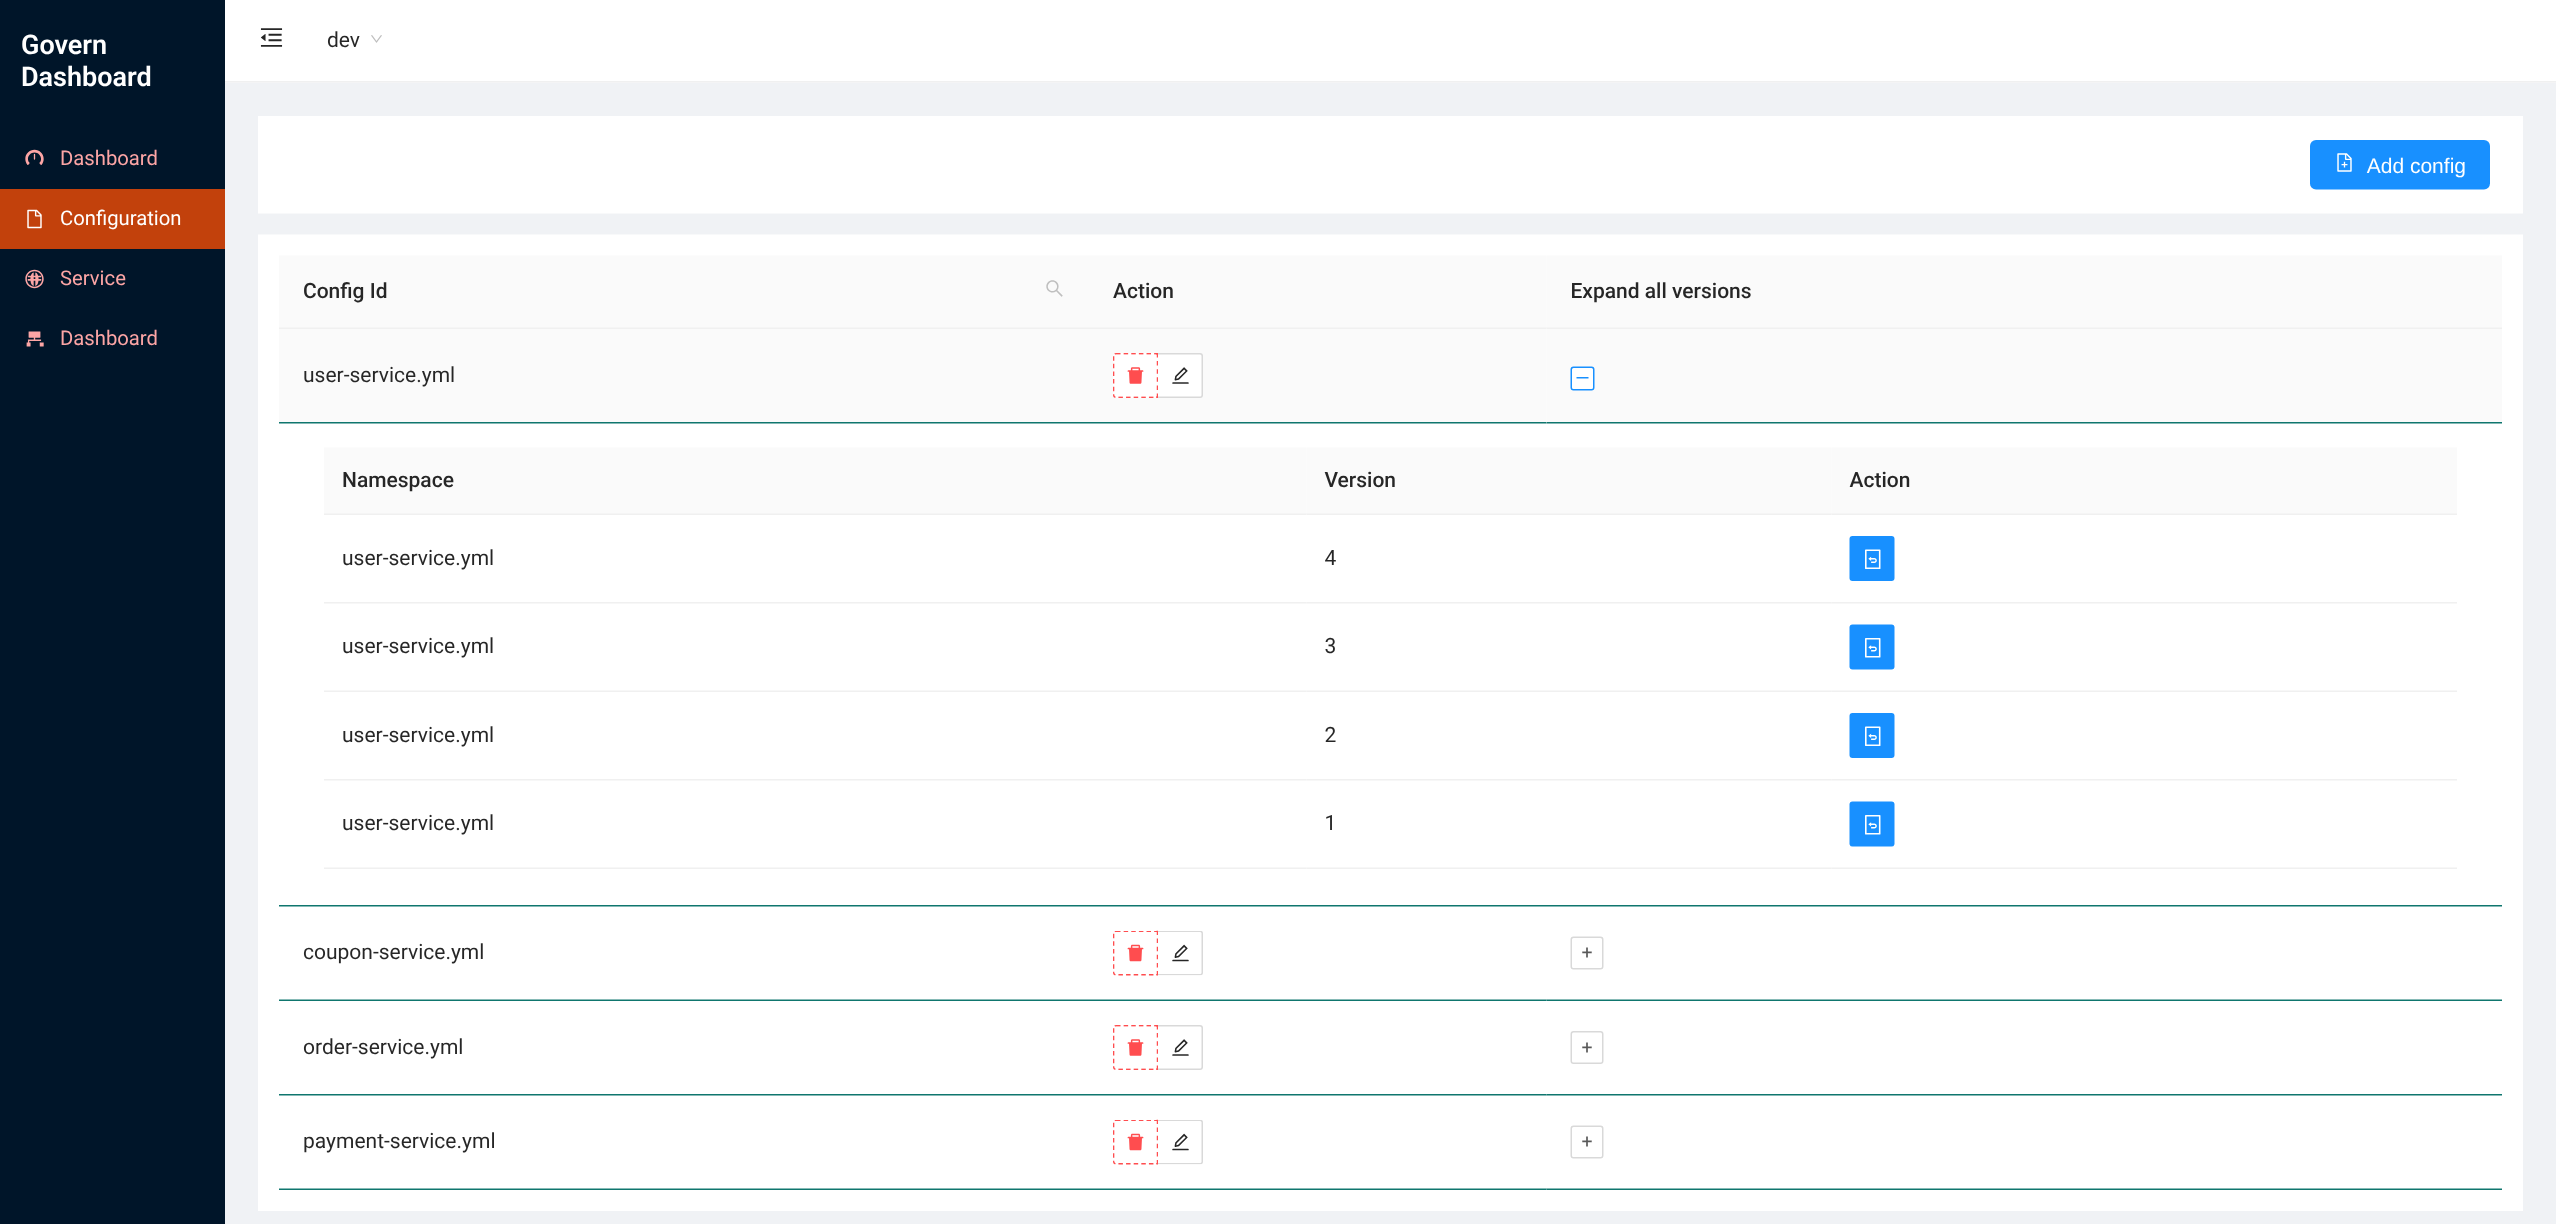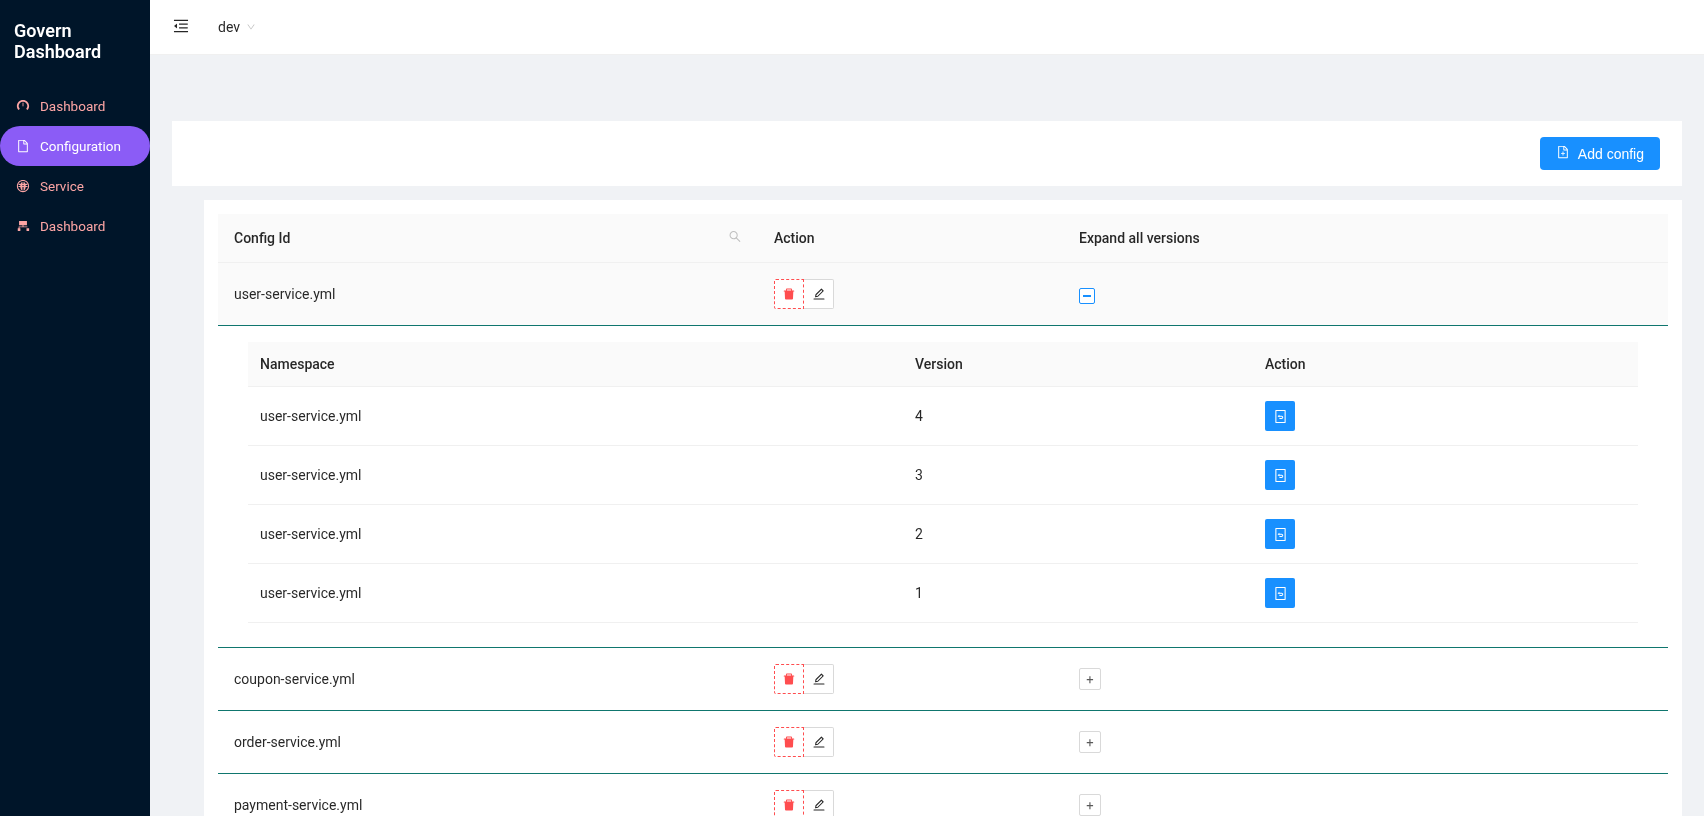--- a/index.html
+++ b/index.html
@@ -3,34 +3,34 @@
 <meta charset="utf-8">
 <style>
   * { box-sizing: border-box; margin: 0; padding: 0; }
   html, body { height: 100%; font-family: -apple-system, BlinkMacSystemFont, "Segoe UI", Roboto, "Helvetica Neue", Arial, sans-serif; font-size: 14px; color: rgba(0,0,0,0.85); background: #f0f2f5; }
   .app { display: flex; height: 100vh; width: 100vw; }
   
   .sidebar { width: 150px; background: #001529; color: #a6adb4; display: flex; flex-direction: column; flex-shrink: 0; }
   .logo { color: #fff; font-weight: 600; font-size: 18px; padding: 20px 14px 24px 14px; }
   .menu { list-style: none; }
   .menu-item { display: flex; align-items: center; gap: 10px; padding: 12px 16px; cursor: pointer; color: #fca5a5; font-size: 13.5px; }
-  .menu-item.active { background: #8b5cf6; color: #fff; border-radius: 20px; }
+  .menu-item.active { background: #c2410c; color: #fff; }
   .menu-item .icon { width: 14px; height: 14px; display: inline-flex; align-items: center; justify-content: center; }
   .menu-item svg { width: 14px; height: 14px; }
   
-  .main { flex: 1; display: flex; flex-direction: column; overflow: hidden; gap: 44px; }
+  .main { flex: 1; display: flex; flex-direction: column; overflow: hidden; }
   .topbar { background: #fff; height: 55px; display: flex; align-items: center; padding: 0 22px; gap: 28px; border-bottom: 1px solid #f0f0f0; }
   .collapse-btn { cursor: pointer; }
   .env-select { display: flex; align-items: center; gap: 6px; cursor: pointer; color: rgba(0,0,0,0.85); }
   .env-select .caret { color: #bfbfbf; }
   .content { flex: 1; overflow: auto; padding: 22px; }
   .toolbar-card { background: #fff; padding: 16px 22px; display: flex; justify-content: flex-end; margin-bottom: 14px; }
   .btn-primary { background: #1890ff; color: #fff; border: none; border-radius: 4px; padding: 8px 16px; font-size: 14px; display: inline-flex; align-items: center; gap: 8px; cursor: pointer; }
   .btn-primary svg { width: 14px; height: 14px; }
-  .table-card { background: #fff; padding: 14px; margin-left: 32px; }
+  .table-card { background: #fff; padding: 14px; }
   table.outer { width: 100%; border-collapse: separate; border-spacing: 0; }
   table.outer thead th { background: #fafafa; text-align: left; font-weight: 500; color: rgba(0,0,0,0.85); padding: 16px; border-bottom: 1px solid #f0f0f0; }
   table.outer tbody td { padding: 16px; border-bottom: 1px solid #0f766e; vertical-align: middle; }
   .col-config { width: 540px; position: relative; }
   .col-action-h { width: 305px; }
   .search-icon { position: absolute; right: 16px; top: 50%; transform: translateY(-50%); color: #bfbfbf; }
   .action-group { display: inline-flex; }
   .icon-btn { width: 30px; height: 30px; display: inline-flex; align-items: center; justify-content: center; background: #fff; border: 1px solid #d9d9d9; cursor: pointer; }
   .icon-btn.left { border-radius: 2px 0 0 2px; }
   .icon-btn.right { border-radius: 0 2px 2px 0; border-left: none; }

